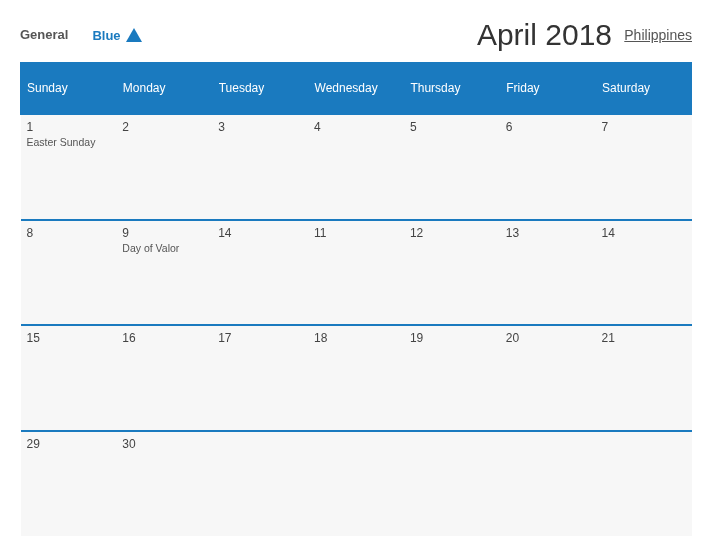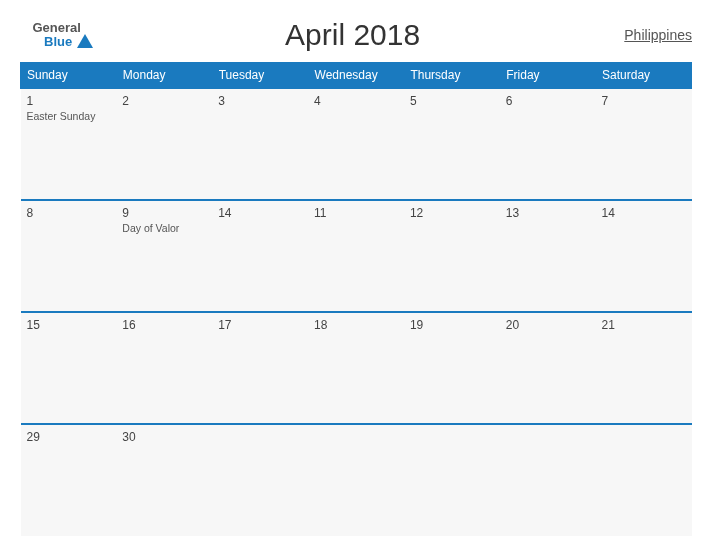--- a/index.html
+++ b/index.html
@@ -49,42 +49,42 @@
       border-left: 8px solid transparent;
       border-right: 8px solid transparent;
       border-bottom: 14px solid #1a7abf;
       margin-left: 3px;
       margin-bottom: 1px;
     }
     .header-title {
       font-size: 30px;
       color: #333;
       font-weight: normal;
-      text-align: center;
+      text-align: right;
       flex: 1;
     }
     .header-country {
       font-size: 14px;
       color: #555;
       min-width: 80px;
       text-align: right;
       text-decoration: underline;
     }
     
     .calendar-table {
       width: 100%;
       border-collapse: collapse;
       flex: 1;
     }
     .calendar-table thead tr th {
       background: #1a7abf;
       color: #fff;
       font-size: 12px;
       font-weight: normal;
-      padding: 5px 6px;
+      padding: 18px 6px;
       text-align: left;
       border: 1px solid #1a7abf;
     }
     .calendar-table tbody tr {
       border-top: 2px solid #1a7abf;
     }
     .calendar-table tbody tr td {
       vertical-align: top;
       padding: 5px 6px 4px 6px;
       font-size: 12px;
@@ -108,21 +108,21 @@
       margin-top: 2px;
     }
   </style>
 </head>
 <body>
 
 <div class="page">
 
   <div class="header">
     <div class="logo">
-      <div style="display:flex; flex-direction:column; align-items:center;">
+      <div style="display:flex; flex-direction:row; align-items:flex-start;">
         <span class="logo-text-general">General</span>
         <div style="display:flex; align-items:center; gap:2px;">
           <span class="logo-text-blue">Blue</span>
           <div class="logo-triangle"></div>
         </div>
       </div>
     </div>
     <h1 class="header-title">April 2018</h1>
     <div class="header-country">Philippines</div>
   </div>

